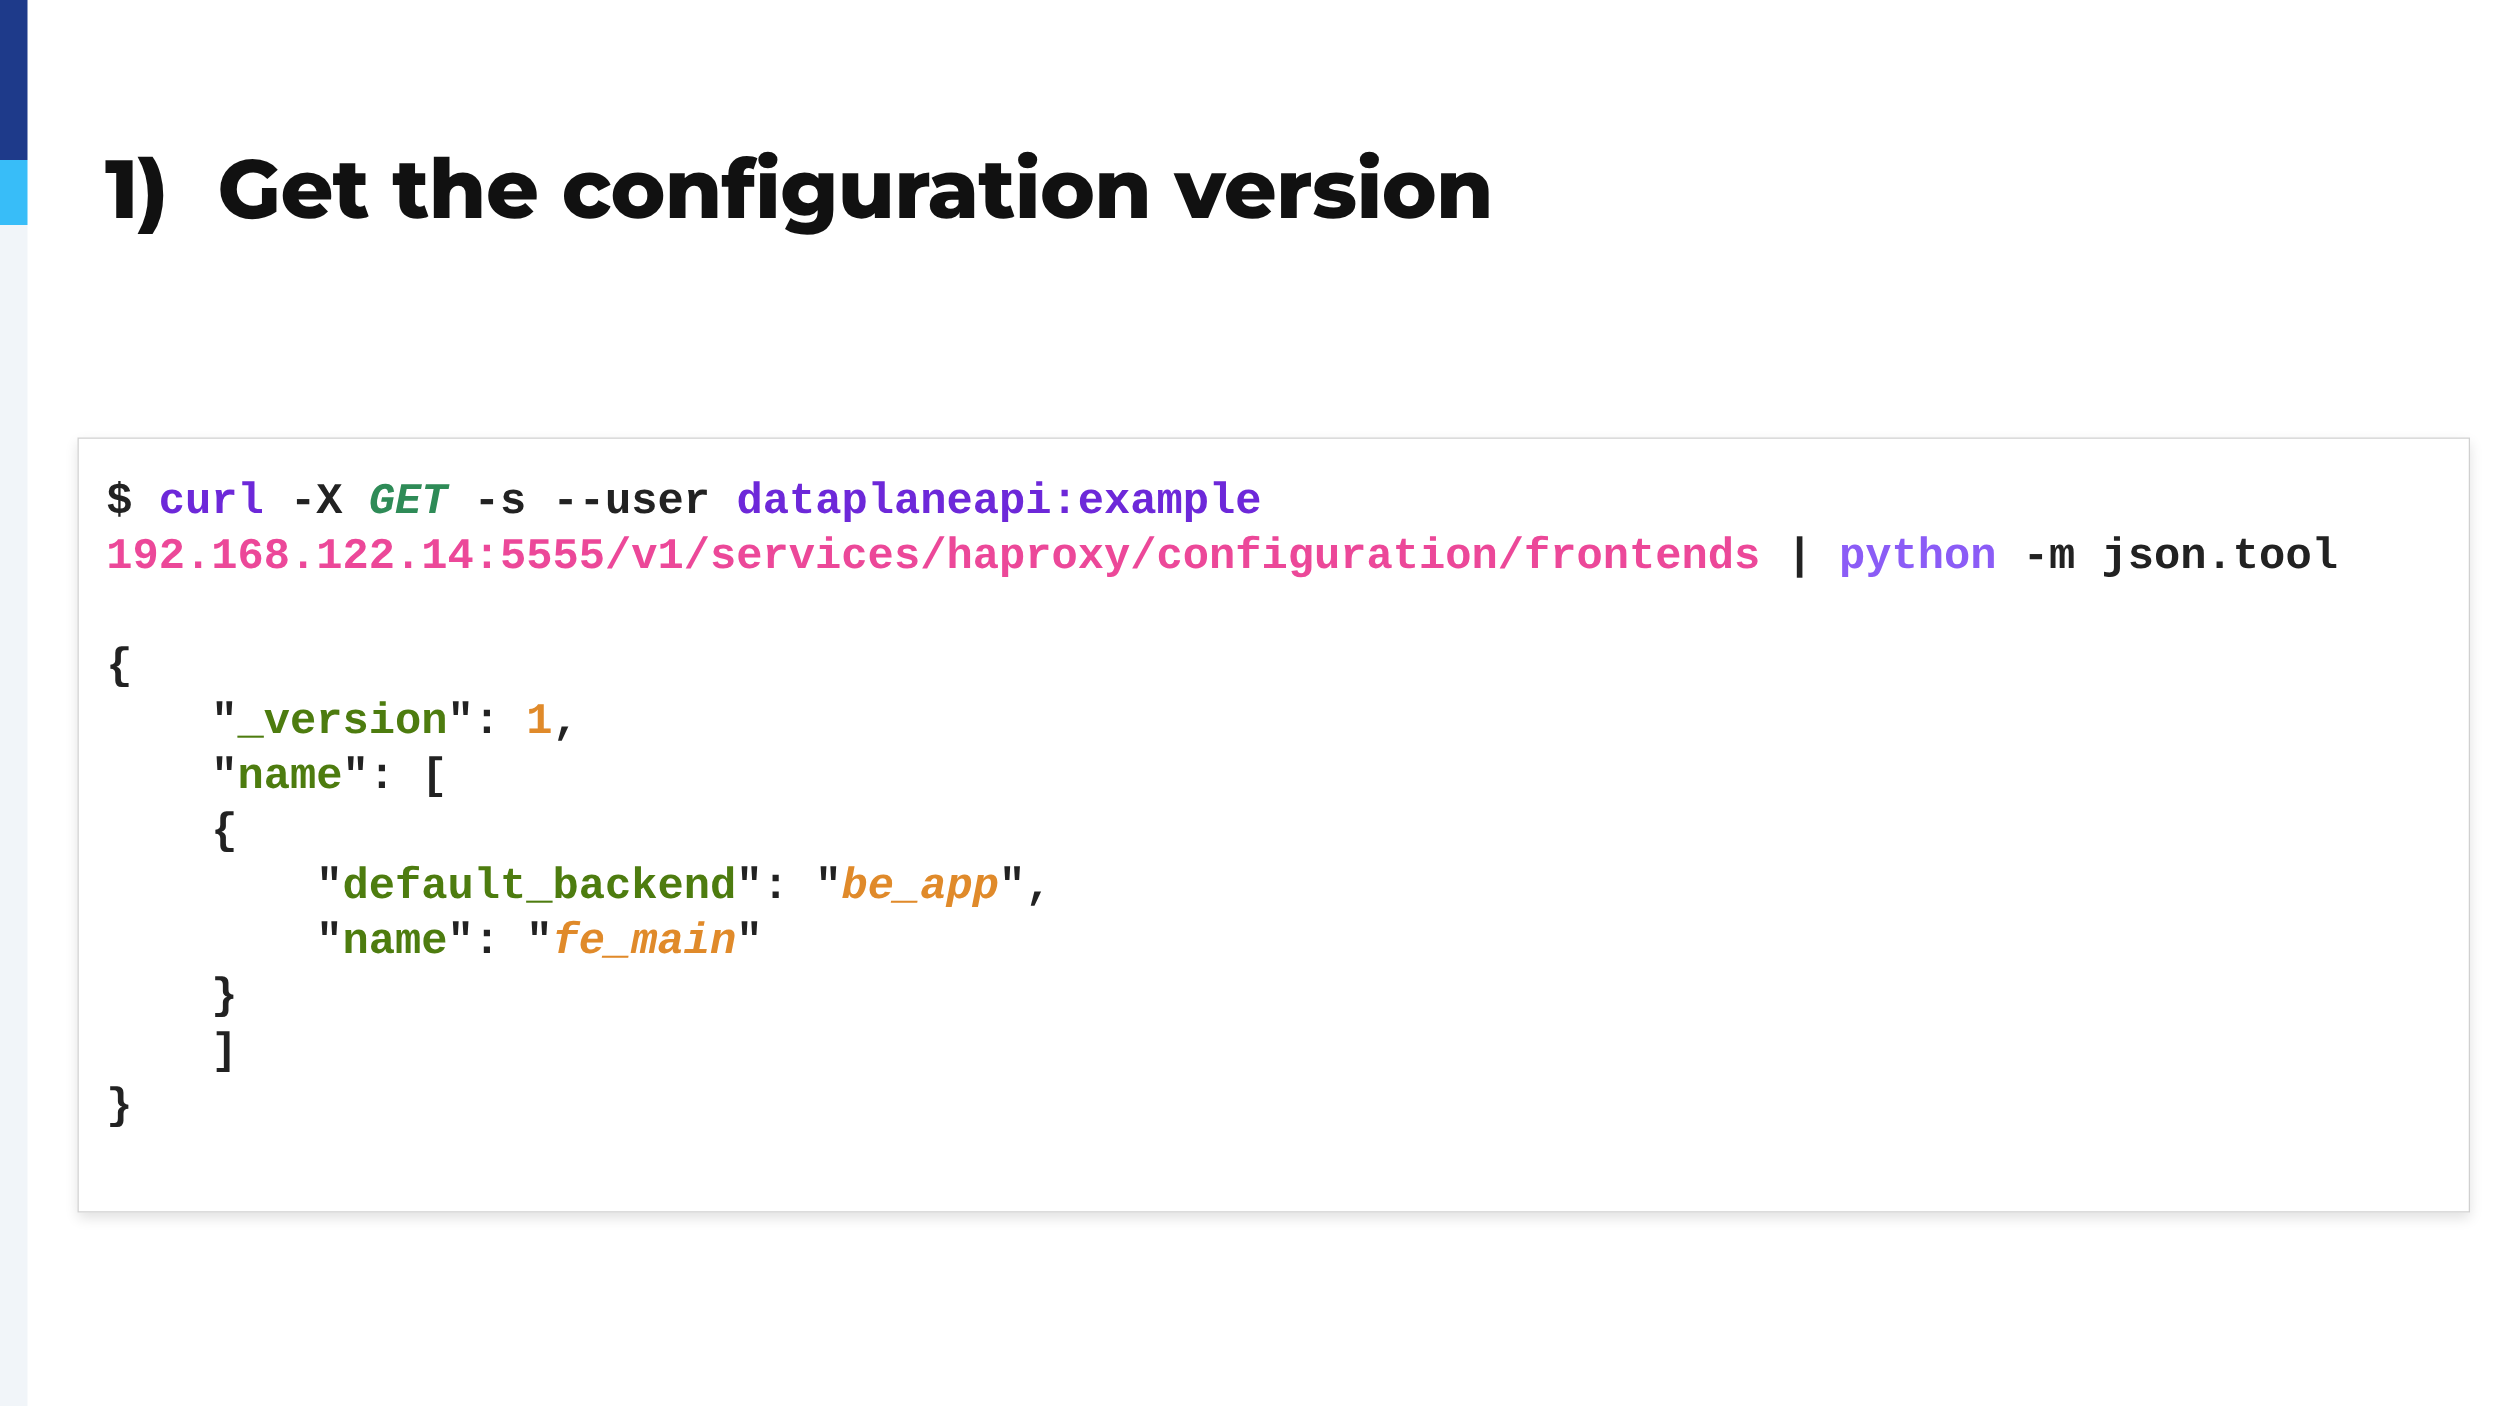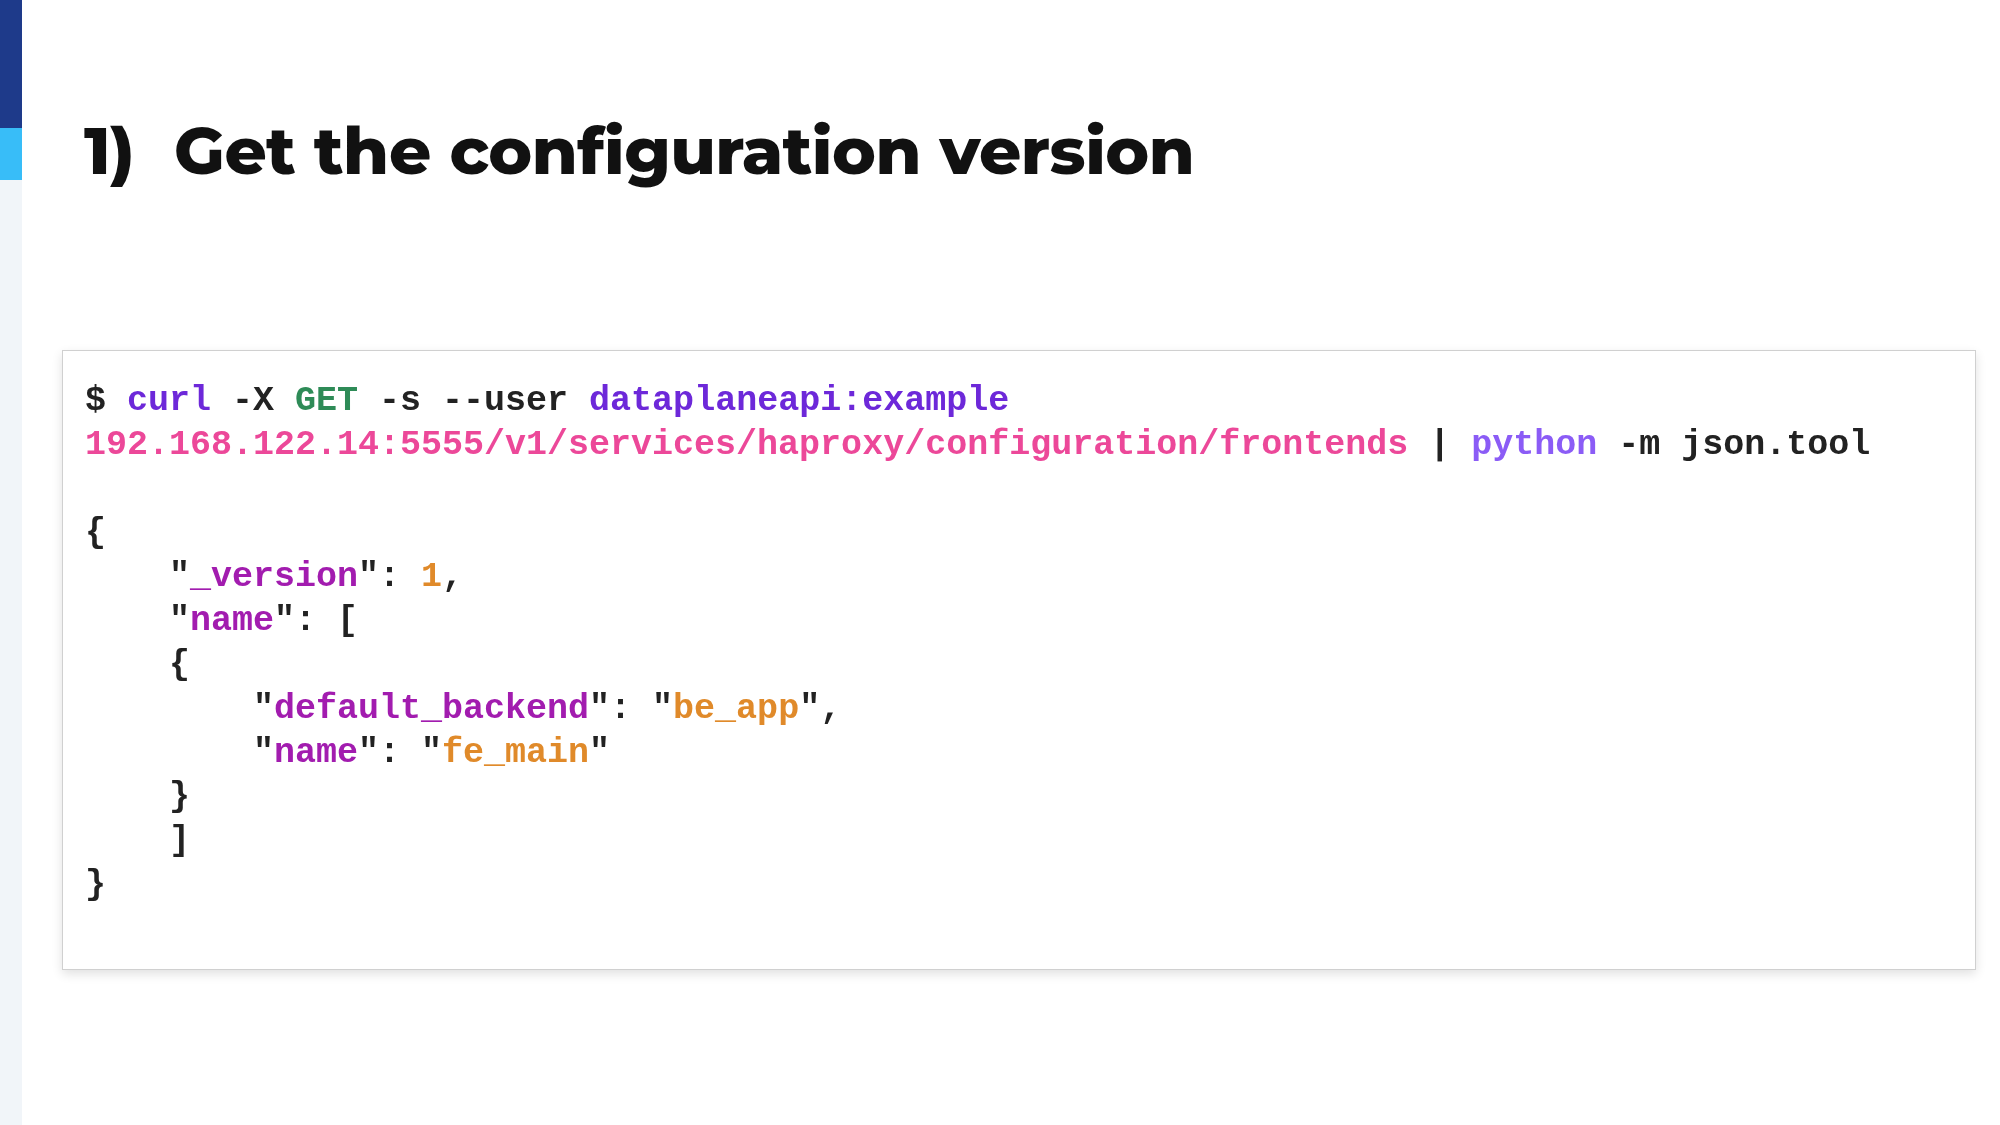--- a/index.html
+++ b/index.html
@@ -60,29 +60,29 @@
     padding: 28px 22px 40px 22px;
     font-family: "Consolas", "Menlo", "Courier New", monospace;
     font-size: 35px;
     line-height: 44px;
     color: #222222;
     font-weight: 600;
     white-space: pre;
   }
   .tok-prompt  { color: #222222; }
   .tok-cmd     { color: #6d28d9; }
-  .tok-keyword { color: #2e8b57; }
+  .tok-keyword { color: #2e8b57; font-style: italic; }
   .tok-url     { color: #ec4899; margin-top: 48px; }
   .tok-pipeword{ color: #8b5cf6; }
   .tok-plain   { color: #222222; }
   .tok-brace   { color: #222222; }
   .tok-quote   { color: #222222; }
-  .tok-key     { color: #a21caf; margin-top: 36px; }
+  .tok-key     { color: #4d7c0f; margin-top: 36px; }
   .tok-num     { color: #e08a2a; }
-  .tok-str     { color: #e08a2a; }
+  .tok-str     { color: #e08a2a; font-style: italic; }
 </style>
 </head>
 <body>
 
 <div class="accent-bar-dark"></div>
 <div class="accent-bar-light"></div>
 <div class="accent-bar-rest"></div>
 
 <div class="slide-title">
   <span>1)</span>

